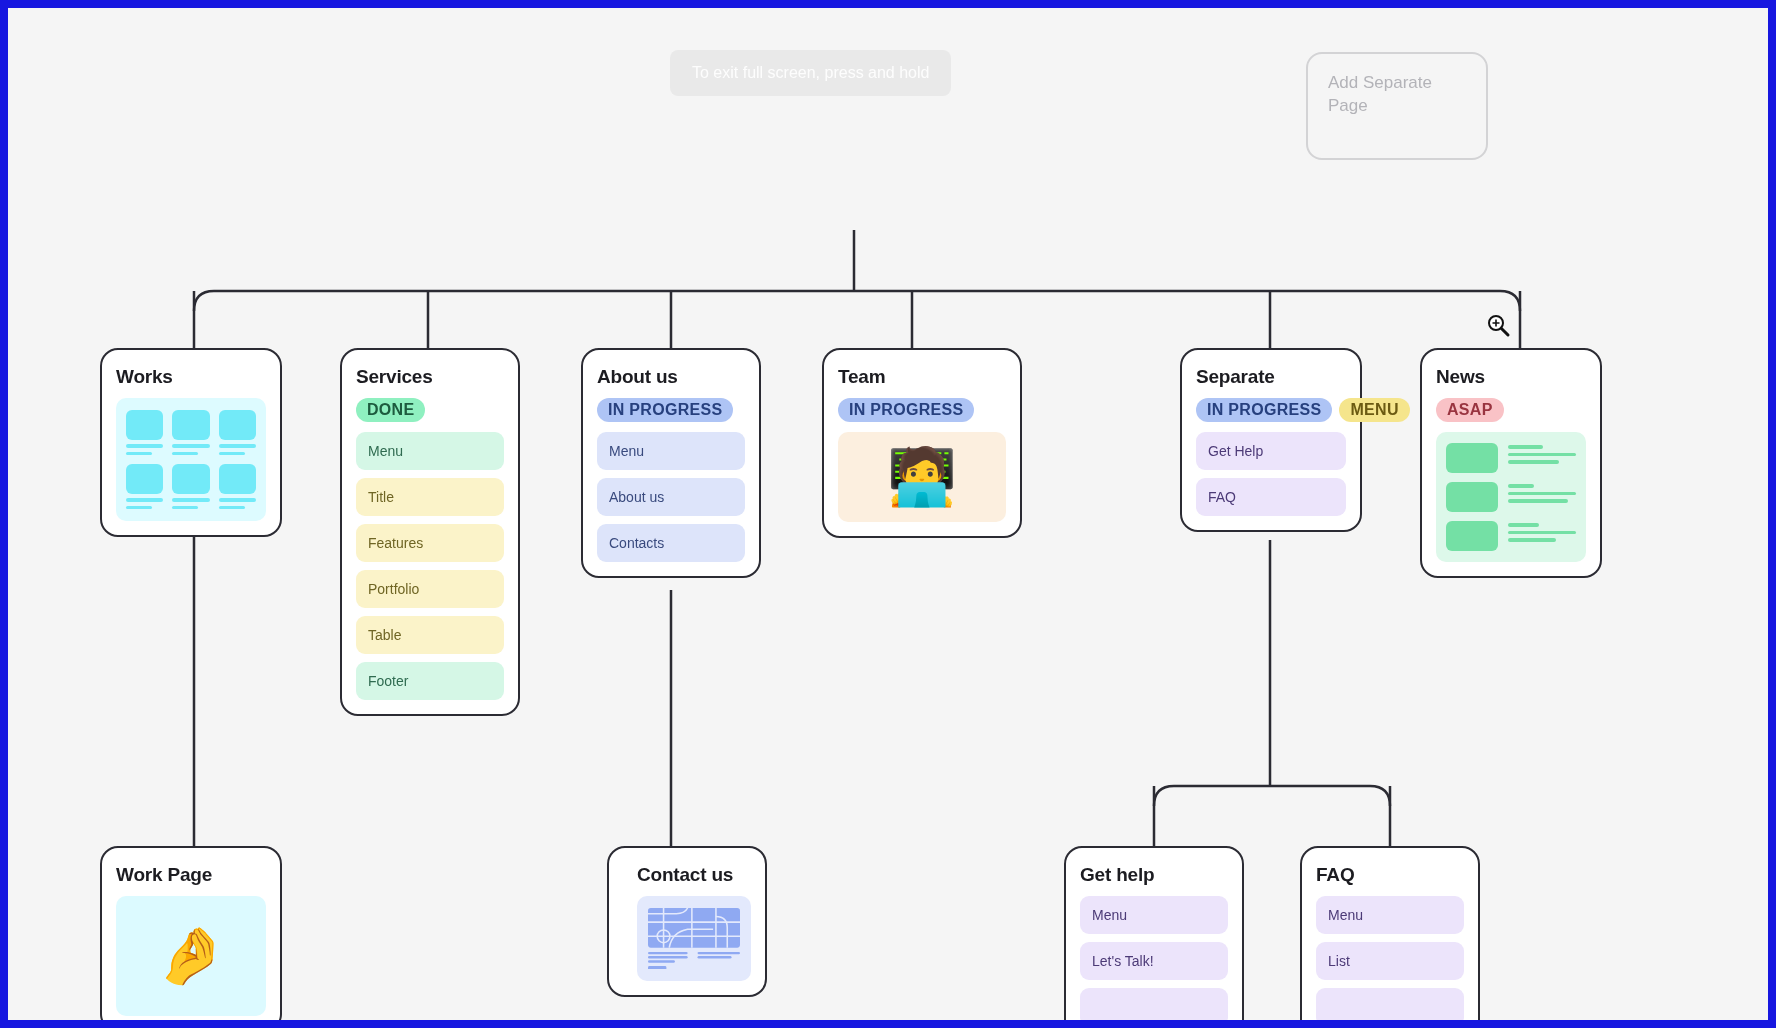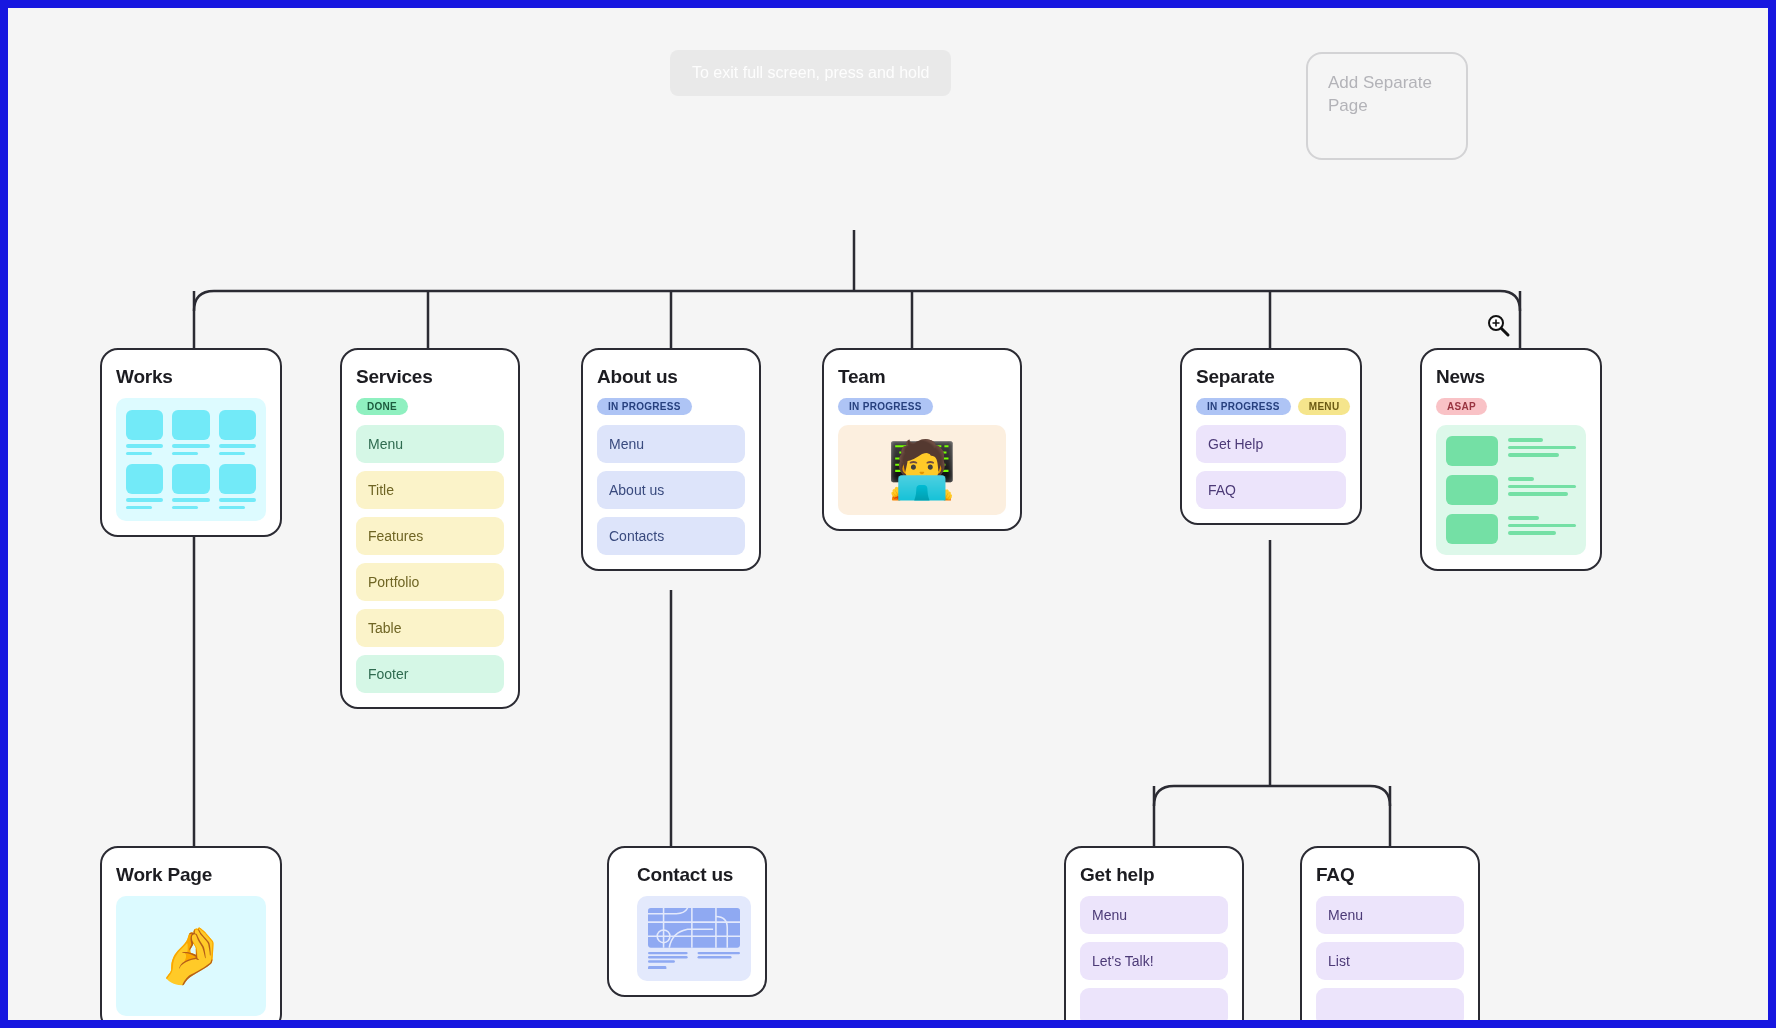--- a/index.html
+++ b/index.html
@@ -31,21 +31,21 @@
   }
   .card-title {
     font-size: 19px;
     font-weight: bold;
     color: #1c1c21;
     letter-spacing: -0.2px;
     margin-bottom: 10px;
   }
   .badges { display: flex; gap: 7px; margin-bottom: 10px; }
   .badge {
-    font-size: 10px;
+    font-size: 16px;
     font-weight: bold;
     letter-spacing: 0.3px;
     padding: 3px 11px;
     border-radius: 999px;
     white-space: nowrap;
   }
   .badge.done      { background: #8ff0c0; color: #1d5b3e; }
   .badge.progress  { background: #aec4f5; color: #27407e; }
   .badge.menu      { background: #f5e58c; color: #6b5a12; }
   .badge.asap      { background: #f9c2c6; color: #993440; }
@@ -149,21 +149,21 @@
 
       <path d="M1262 532 L1262 778"></path>
       <path d="M1146 798 Q1146 778 1166 778 L1362 778 Q1382 778 1382 798"></path>
       <path d="M1146 778 L1146 838"></path>
       <path d="M1382 778 L1382 838"></path>
     </g>
   </svg>
 
   <div id="tooltip" style="left:662px; top:42px;">To exit full screen, press and hold</div>
 
-  <div class="ghost" style="left:1298px; top:44px; width:162px; height:108px;">
+  <div class="ghost" style="left:1298px; top:44px; width:182px; height:108px;">
     <span>Add Separate Page</span>
   </div>
 
 
   <div class="card" style="left:92px; top:340px; width:182px;">
     <div class="card-title">Works</div>
     <div class="thumb works">
       <div class="wrow">
         <div class="wcell">
             <div class="wblock"></div>

